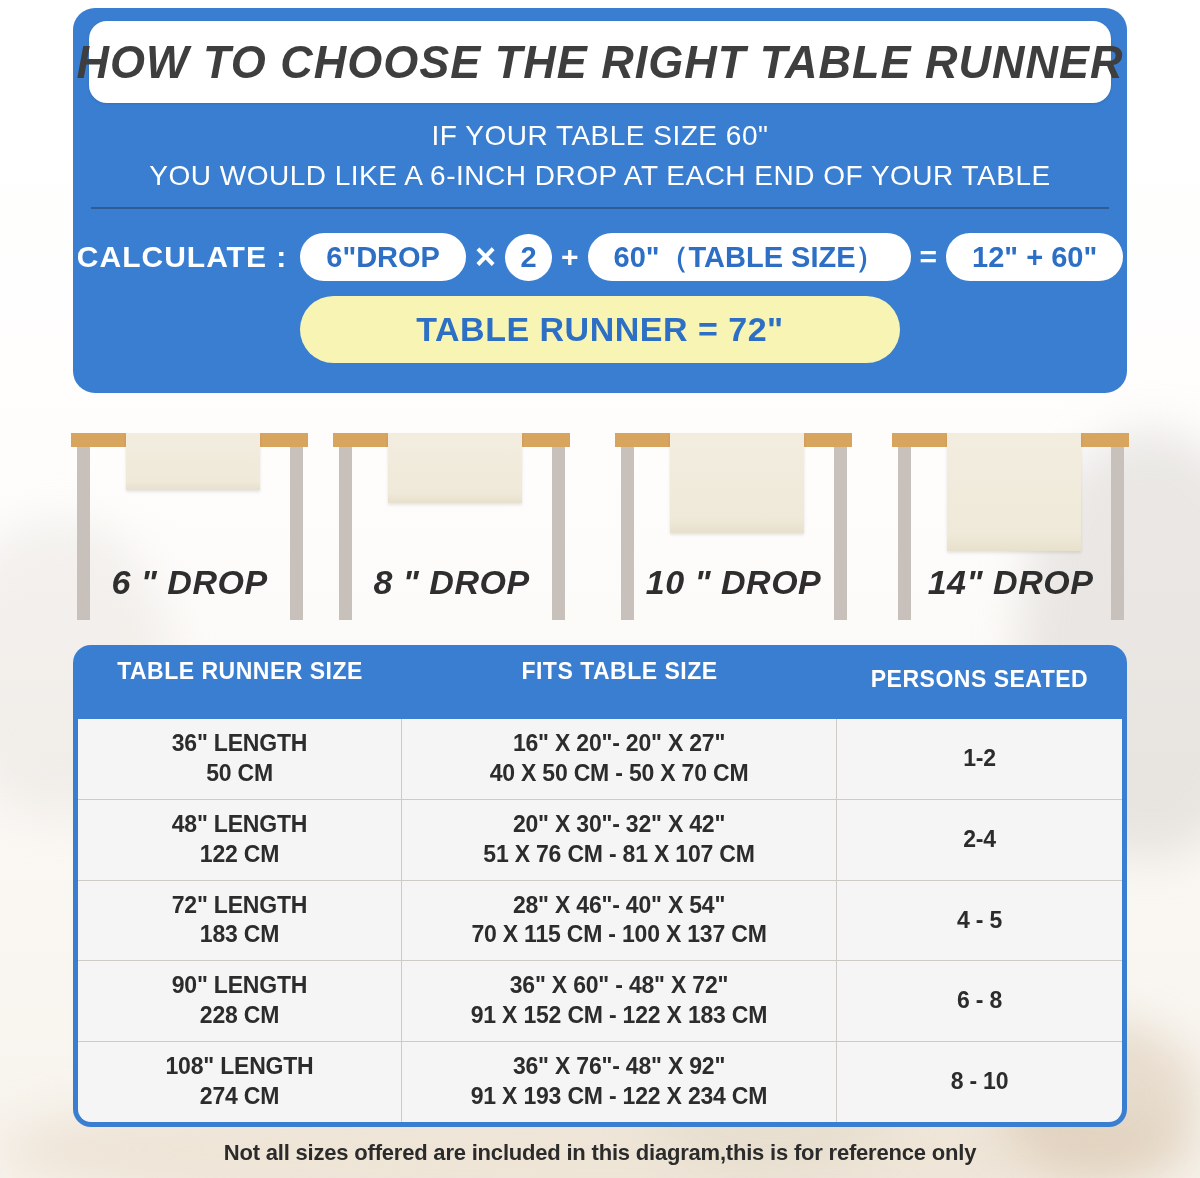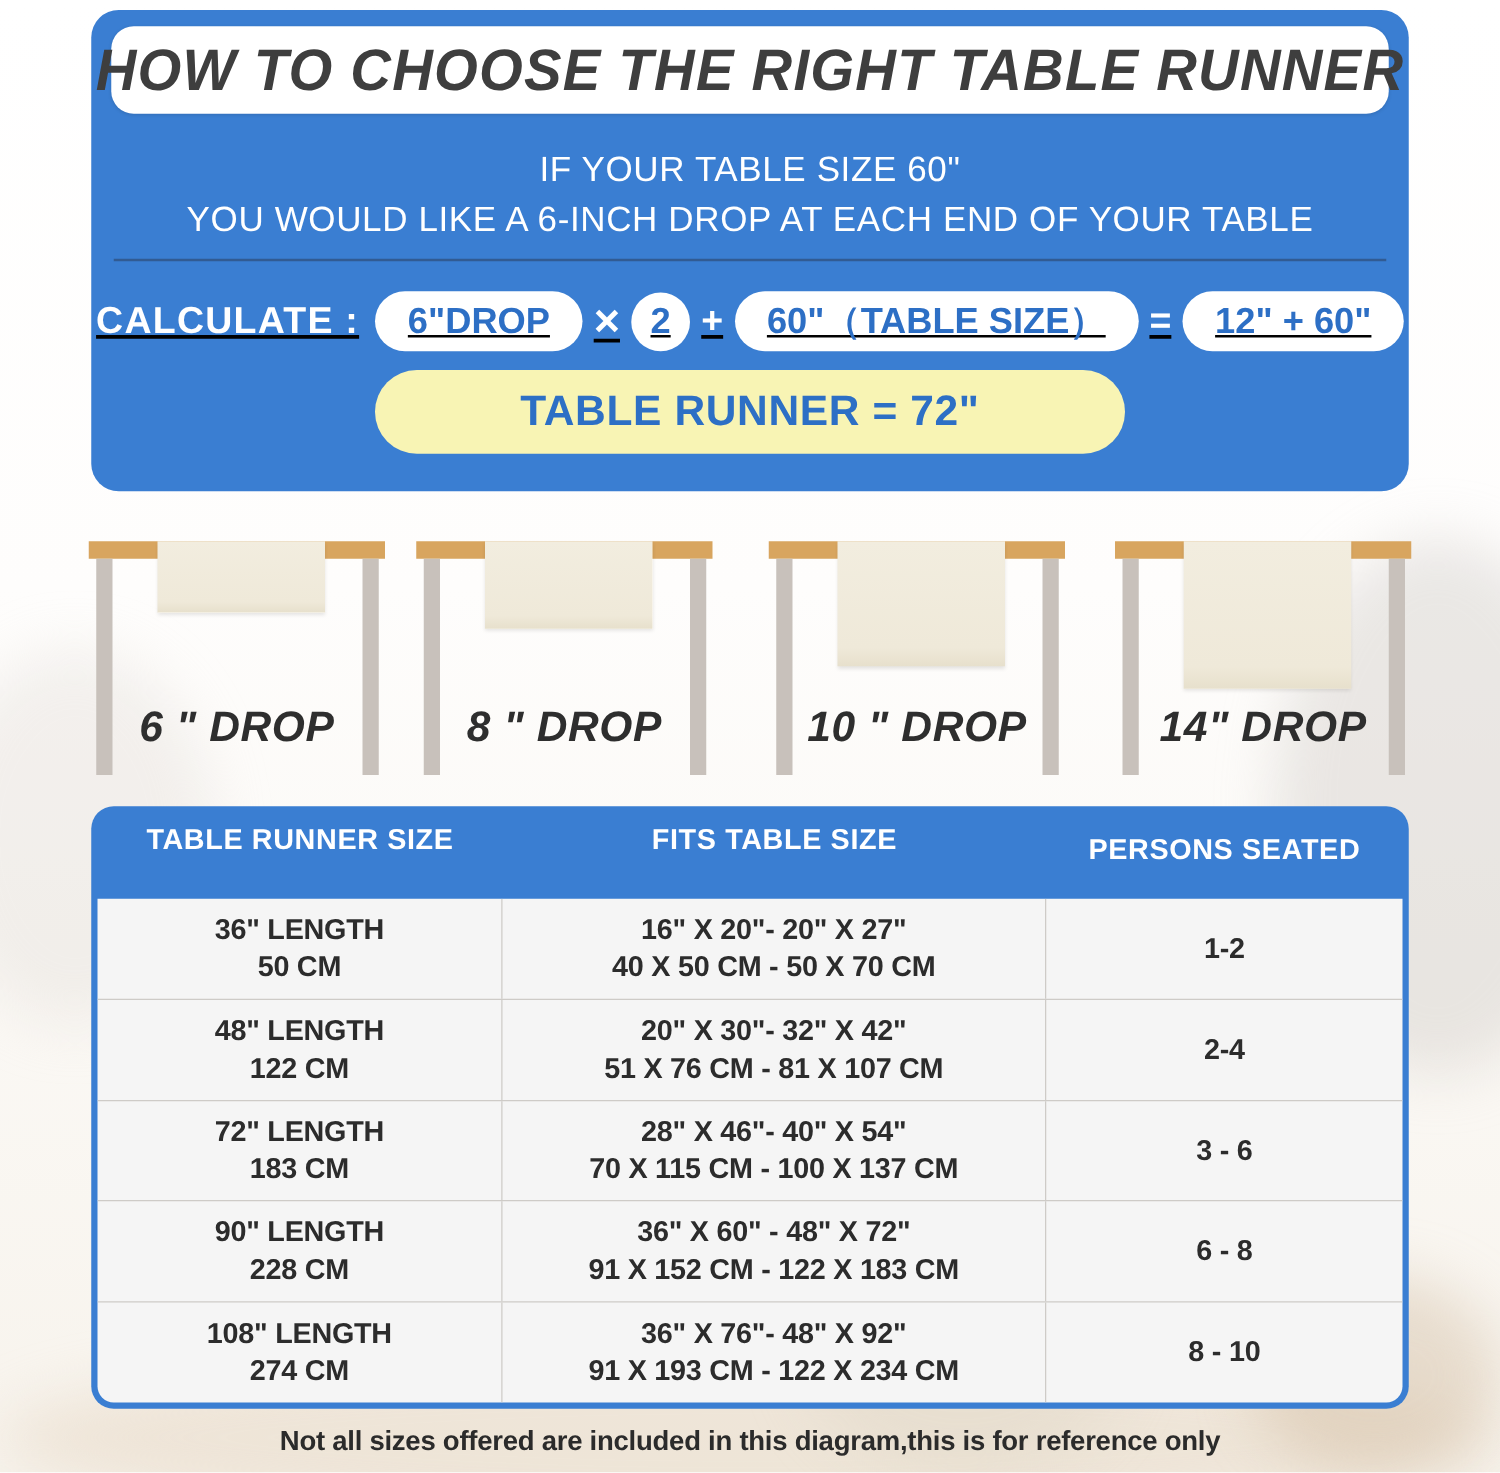--- a/index.html
+++ b/index.html
@@ -17,42 +17,42 @@
   .blob.b3{ left:0px;    top:1080px; width:1200px; height:140px; background:rgba(231,217,198,.55); }
   .blob.b4{ left:1000px; top:1020px; width:200px; height:160px; background:rgba(206,182,152,.38); }
   .blob.b5{ left:640px;  top:980px;  width:260px; height:200px; background:rgba(222,211,196,.35); }
 
   
   .hero{
     position:absolute; left:73px; top:8px; width:1054px; height:385px;
     background:#3a7ed2; border-radius:22px;
   }
   .title-box{
-    position:absolute; left:16px; top:13px; width:1022px; height:70px;
+    position:absolute; left:16px; top:13px; width:1022px; height:82px;
     background:#ffffff; border-radius:18px;
     display:flex; align-items:center; justify-content:center;
     box-shadow:0 1px 3px rgba(0,0,0,.12);
   }
   .title-box .t{
     font-size:45px; font-weight:bold; font-style:italic; color:#3e3e3e;
     letter-spacing:1px; white-space:nowrap; transform:scaleY(1.04);
   }
   .intro1,.intro2{
     position:absolute; width:100%; text-align:center; color:#ffffff;
     font-size:28px; letter-spacing:.5px;
   }
   .intro1{ top:112px; }
   .intro2{ top:152px; }
   .hero-divider{
     position:absolute; left:18px; right:18px; top:199px; height:2px;
     background:rgba(35,35,45,.38);
   }
   .calc-row{
     position:absolute; left:0; top:224px; width:100%; height:50px;
-    display:flex; align-items:center; justify-content:center; gap:9px;text-decoration:underline;
+    display:flex; align-items:center; justify-content:center; gap:9px;
   }
   .calc-label{ color:#fff; font-weight:bold; font-size:30px; letter-spacing:1px; margin-right:4px; }
   .pill{
     background:#fff; color:#2d6fc5; font-weight:bold; font-size:29px;
     height:48px; line-height:48px; padding:0 26px; border-radius:26px;
     white-space:nowrap;
   }
   .op{ color:#fff; font-weight:bold; font-size:30px; }
   .op.mult{ font-size:36px; }
   .circle{
@@ -217,21 +217,21 @@
         <div class="trow">
           <div class="tcell c1">
             <div>72" LENGTH</div>
             <div>183 CM</div>
           </div>
           <div class="tcell c2">
             <div>28" X 46"- 40" X 54"</div>
             <div>70 X 115 CM - 100 X 137 CM</div>
           </div>
           <div class="tcell c3">
-            <div>3 - 6</div>
+            <div>4 - 5</div>
           </div>
         </div>
         <div class="trow">
           <div class="tcell c1">
             <div>90" LENGTH</div>
             <div>228 CM</div>
           </div>
           <div class="tcell c2">
             <div>36" X 60" - 48" X 72"</div>
             <div>91 X 152 CM - 122 X 183 CM</div>

